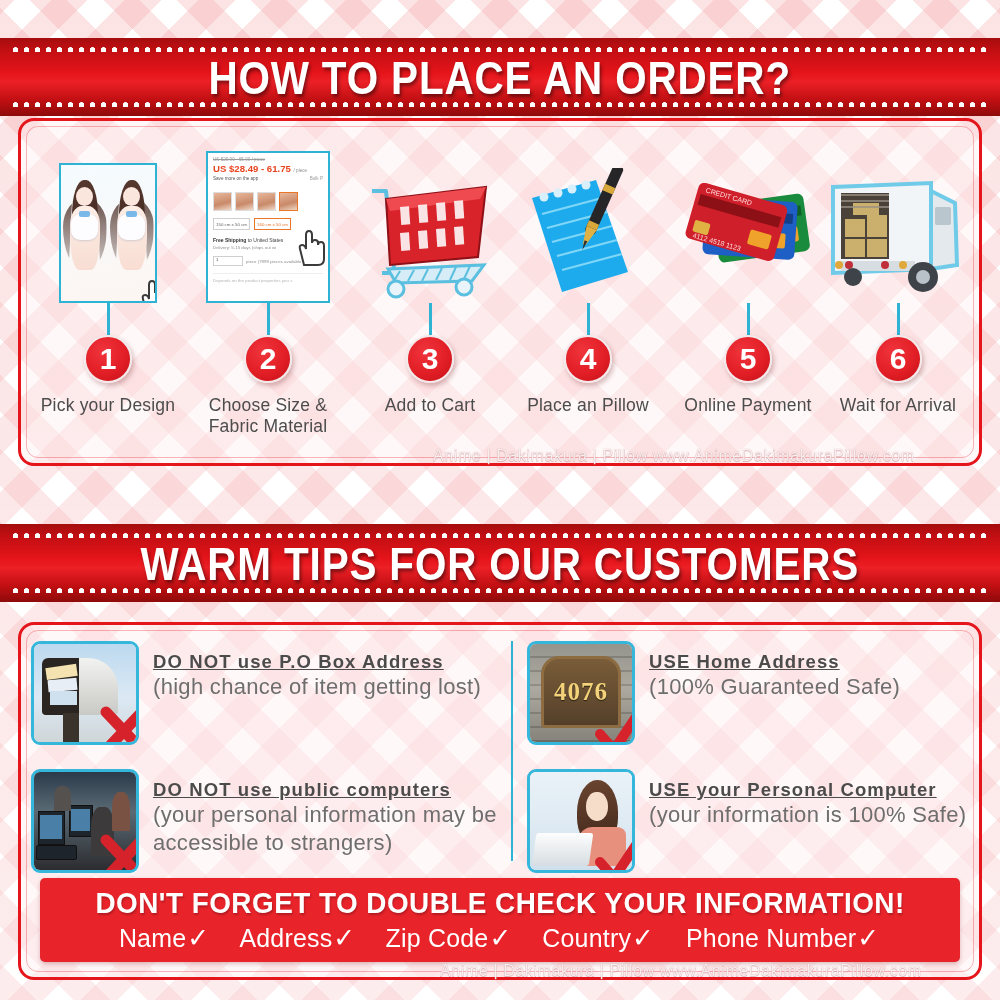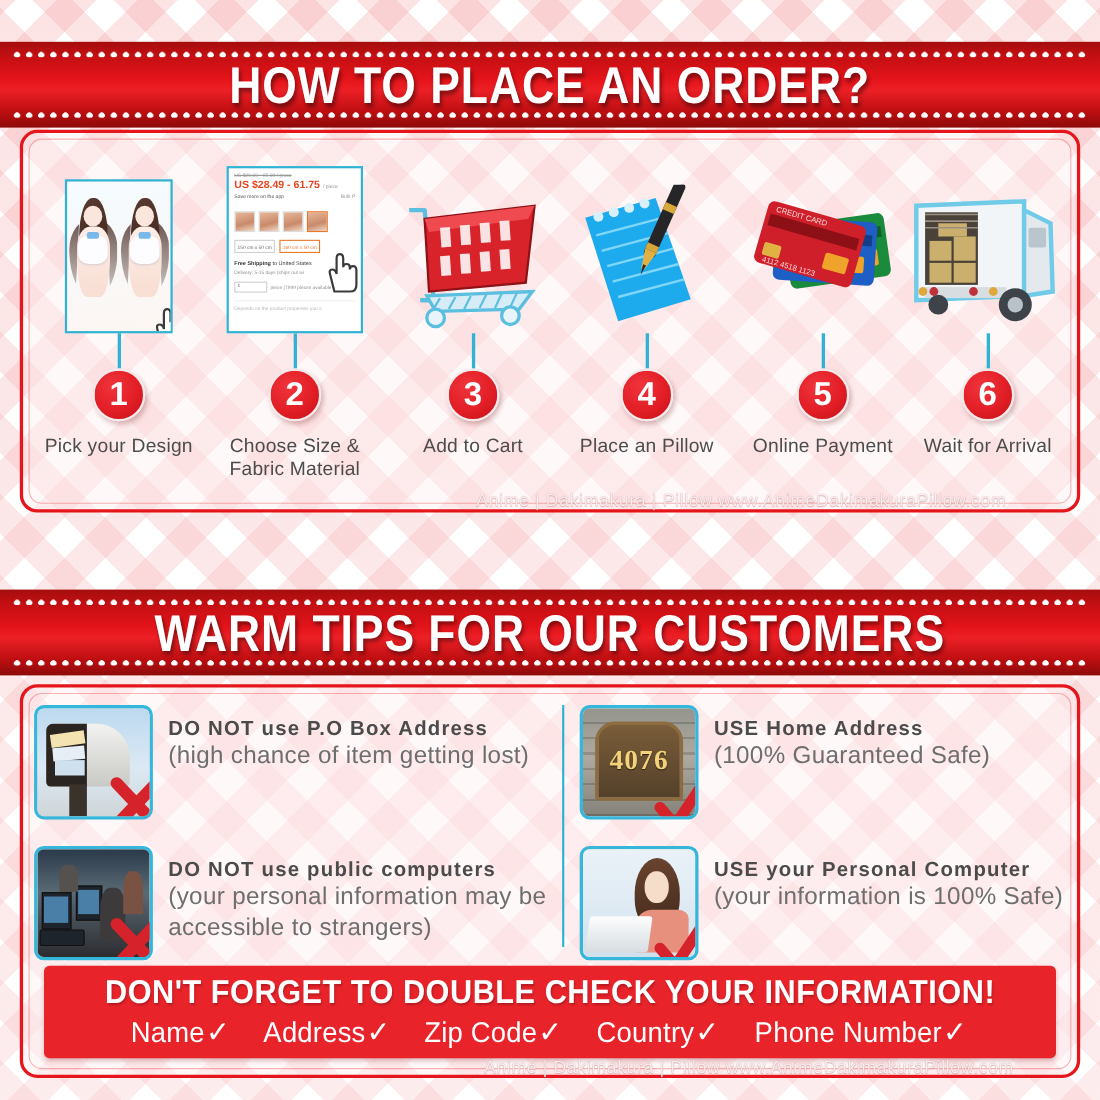--- a/index.html
+++ b/index.html
@@ -176,21 +176,21 @@
   .tip-row { display: flex; align-items: flex-start; gap: 14px; margin-bottom: 18px; position: relative; }
   .photo {
     width: 108px; height: 104px; flex: 0 0 108px;
     border: 3px solid #35b6db; border-radius: 9px;
     position: relative; overflow: hidden;
   }
   .mark { position: absolute; right: -16px; bottom: -18px; width: 56px; height: 56px; z-index: 5; }
   .tip-text { padding-top: 10px; }
   .tip-head {
     font-size: 18.5px; font-weight: bold; color: #4b4b4b;
-    letter-spacing: 1.1px; white-space: nowrap;
+    letter-spacing: 1.1px; white-space: nowrap; text-decoration: underline;
   }
   .tip-sub { font-size: 22px; color: #6e6e6e; letter-spacing: 0.3px; line-height: 1.28; }
 
   
   .ph-mailbox { position:absolute; inset:0; background: linear-gradient(180deg,#bcd9ef 0%,#dce9f4 55%,#cfd6d8 100%); }
   .ph-mailbox .box {
     position:absolute; left: 8%; top: 14%; width: 74%; height: 58%;
     background: linear-gradient(180deg,#f2f2f0,#c9c9c6);
     border-radius: 6px 30px 4px 4px;
   }
@@ -500,21 +500,21 @@
         </svg>
       </div>
       <div class="step-stem"></div>
       <div class="step-num">6</div>
       <div class="step-label">Wait for Arrival</div>
     </div>
 
     <div class="watermark" id="wm-steps" style="position:absolute;left:412px;top:326px;">Anime | Dakimakura | Pillow   www.AnimeDakimakuraPillow.com</div>
   </div>
 
-  <div class="banner" style="top:536px">
+  <div class="banner" style="top:524px">
     <div class="dots top"></div>
     <div class="dots bot"></div>
     <h1>WARM TIPS FOR OUR CUSTOMERS</h1>
   </div>
 
   <div class="panel" id="tips-panel">
     <div class="panel-inner-line"></div>
 
     <div class="tip-col left">
 

